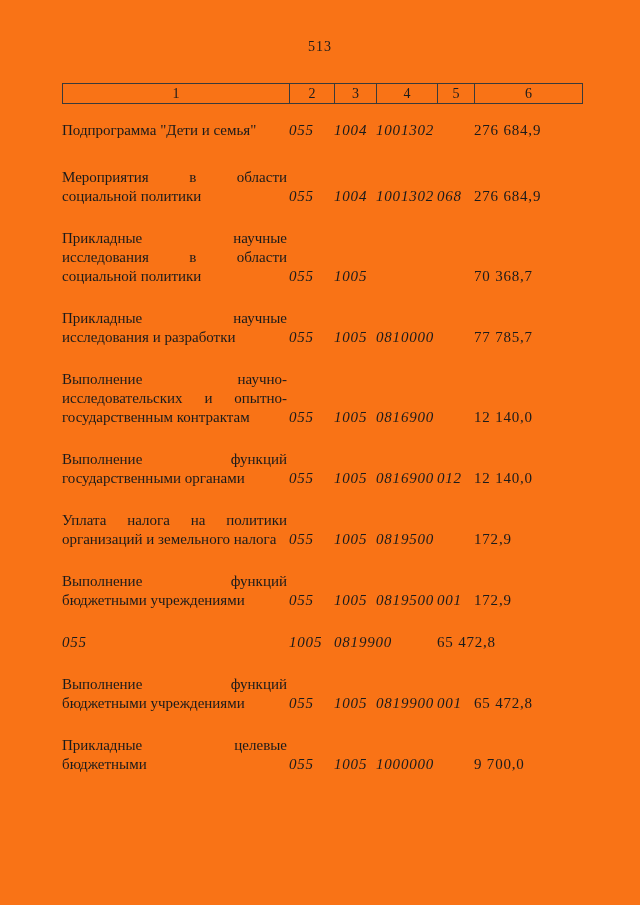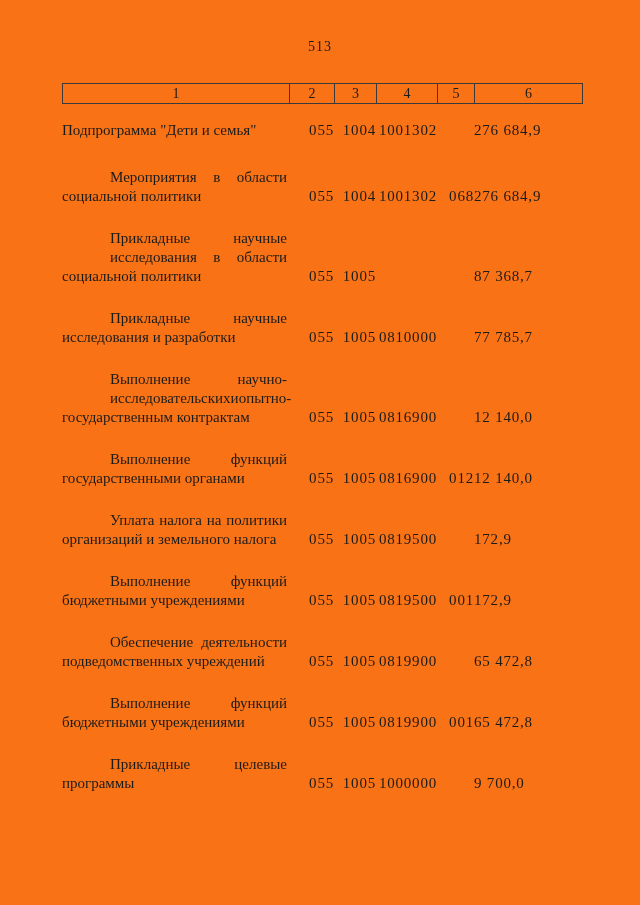--- a/index.html
+++ b/index.html
@@ -39,26 +39,27 @@
     grid-template-columns:227px 45px 42px 61px 37px 107px;
     align-items:end;
     margin-bottom:23px;
     font-size:15px;line-height:19px;
   }
   .row:first-child{margin-bottom:28px;}
   .c1{
     box-sizing:border-box;
     padding-right:2px;
   }
-  .c1 .jline{display:flex;justify-content:space-between;margin-left:48px;}
+  .c1 .jline{display:flex;justify-content:space-between;}
   .c1 .lline{text-align:left;}
   .num{
-    text-align:right;
+    text-align:left;
     letter-spacing:0.8px;
     white-space:nowrap;
+    font-style:italic;
   }
   .amt{
     text-align:left;
     letter-spacing:0.8px;
     white-space:nowrap;
   }
 </style>
 </head>
 <body>
 
@@ -113,21 +114,21 @@
             <span>исследования</span>
             <span>в</span>
             <span>области</span>
           </div>
           <div class="lline">социальной политики</div>
         </div>
       <div class="num">055</div>
       <div class="num">1005</div>
       <div class="num"></div>
       <div class="num"></div>
-      <div class="amt">87 368,7</div>
+      <div class="amt">70 368,7</div>
     </div>
 
     <div class="row">
       <div class="c1">
           <div class="jline">
             <span>Прикладные</span>
             <span>научные</span>
           </div>
           <div class="lline">исследования и разработки</div>
         </div>
@@ -199,27 +200,20 @@
           <div class="lline">бюджетными учреждениями</div>
         </div>
       <div class="num">055</div>
       <div class="num">1005</div>
       <div class="num">0819500</div>
       <div class="num">001</div>
       <div class="amt">172,9</div>
     </div>
 
     <div class="row">
-      <div class="c1">
-          <div class="jline">
-            <span>Обеспечение</span>
-            <span>деятельности</span>
-          </div>
-          <div class="lline">подведомственных учреждений</div>
-        </div>
       <div class="num">055</div>
       <div class="num">1005</div>
       <div class="num">0819900</div>
       <div class="num"></div>
       <div class="amt">65 472,8</div>
     </div>
 
     <div class="row">
       <div class="c1">
           <div class="jline">
@@ -234,21 +228,21 @@
       <div class="num">001</div>
       <div class="amt">65 472,8</div>
     </div>
 
     <div class="row">
       <div class="c1">
           <div class="jline">
             <span>Прикладные</span>
             <span>целевые</span>
           </div>
-          <div class="lline">программы</div>
+          <div class="lline">бюджетными</div>
         </div>
       <div class="num">055</div>
       <div class="num">1005</div>
       <div class="num">1000000</div>
       <div class="num"></div>
       <div class="amt">9 700,0</div>
     </div>
   </div>
 
 </div>

